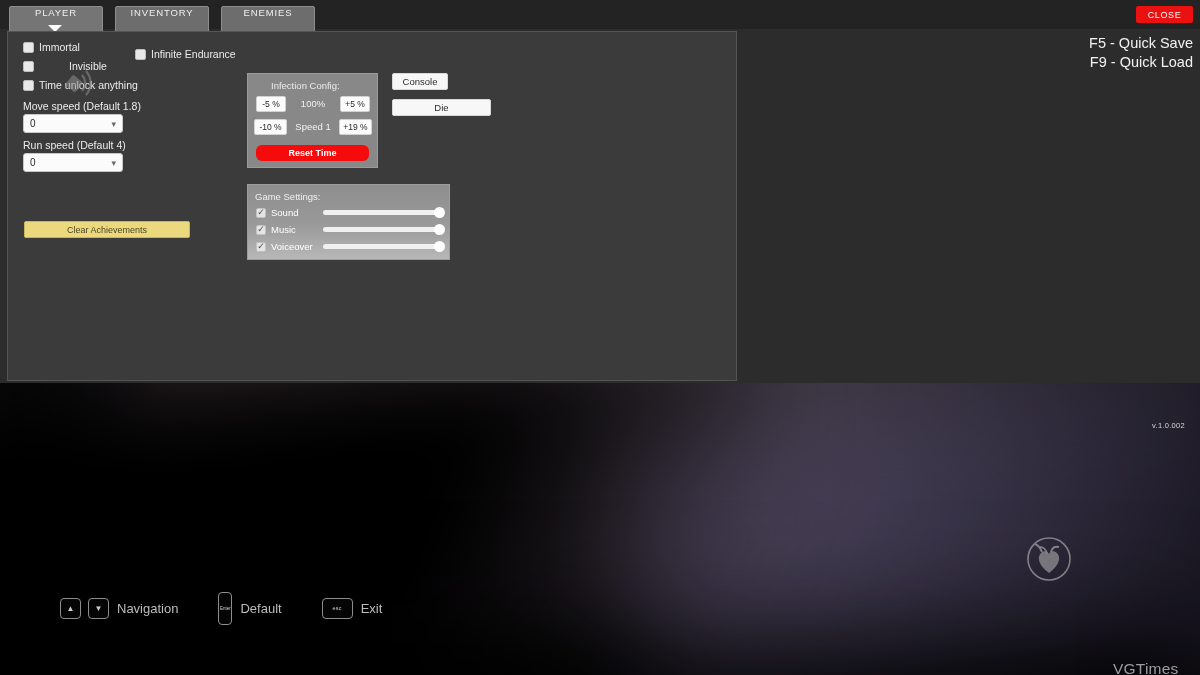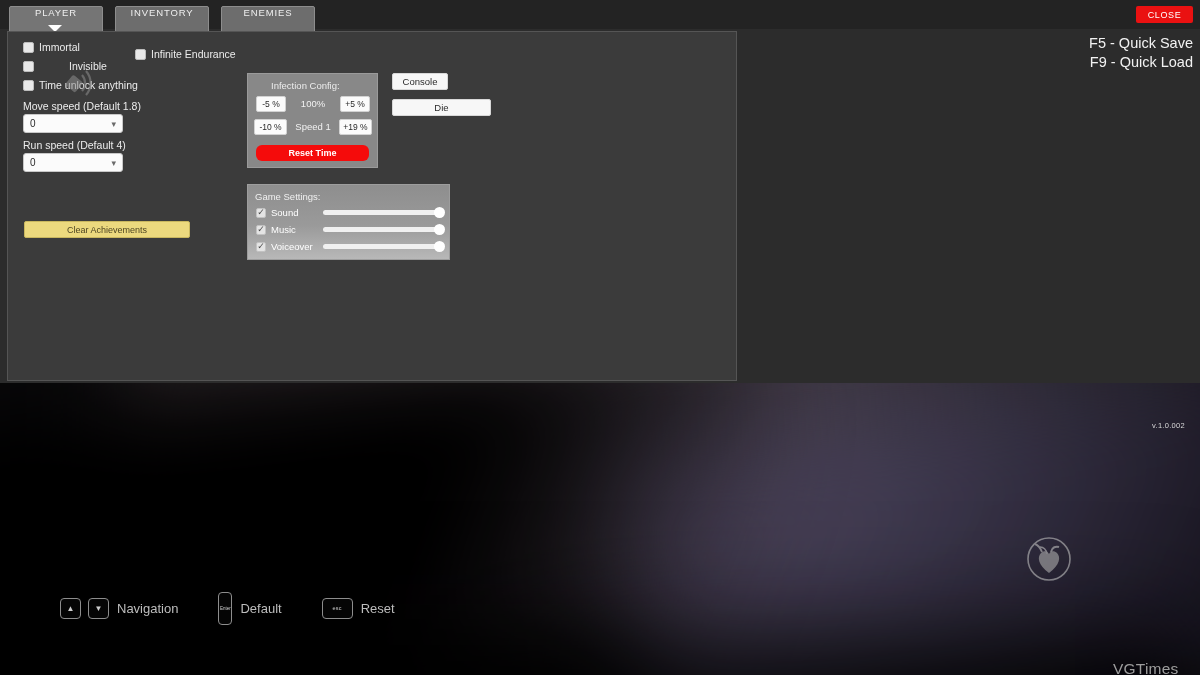--- a/index.html
+++ b/index.html
@@ -339,21 +339,21 @@
   <span class="khlab">Navigation</span>
 
   <div class="keycap enter">
     <span>Enter</span>
   </div>
   <span class="khlab">Default</span>
 
   <div class="keycap esc">
     <span>esc</span>
   </div>
-  <span class="khlab">Reset</span>
+  <span class="khlab">Exit</span>
 </div>
 
 <svg id="gamelogo" viewBox="0 0 48 48">
   <circle cx="24" cy="24" r="21" fill="none" stroke="#b9b9b9" stroke-width="1.6"></circle>
   <path d="M24 38 C13 30 12 22 16 18 C19 15 23 16 24 19 C25 16 29 15 32 18 C36 22 35 30 24 38 Z" fill="#a8a8a8"></path>
   <path d="M17 17 C15 12 13 10 10 9" stroke="#b9b9b9" stroke-width="2" fill="none"></path>
   <path d="M26 17 C27 12 31 11 34 12" stroke="#b9b9b9" stroke-width="2" fill="none"></path>
   <path d="M22 19 C21 14 18 12 15 12" stroke="#bdbdbd" stroke-width="1.5" fill="none"></path>
 </svg>
 <div id="vgt">VGTimes</div>

